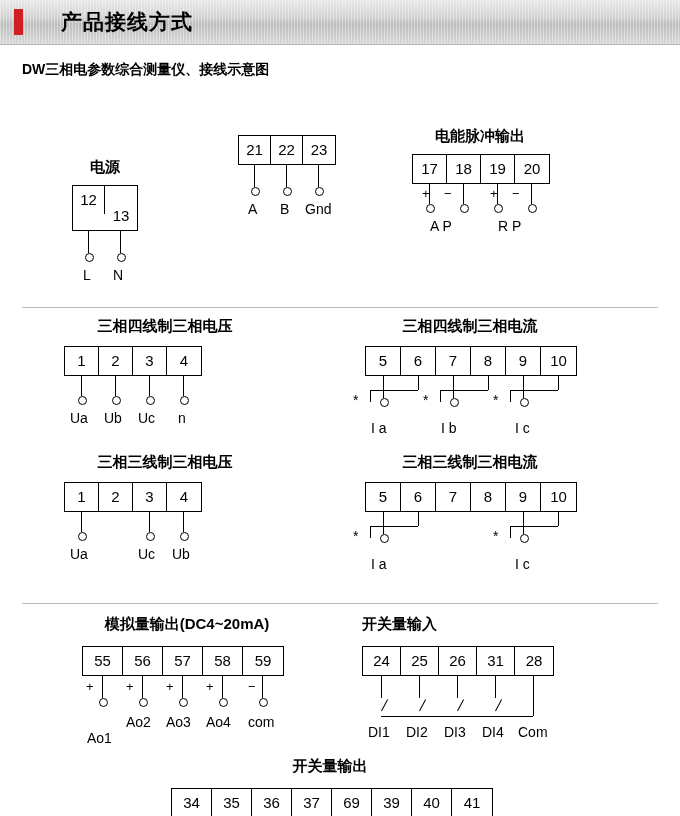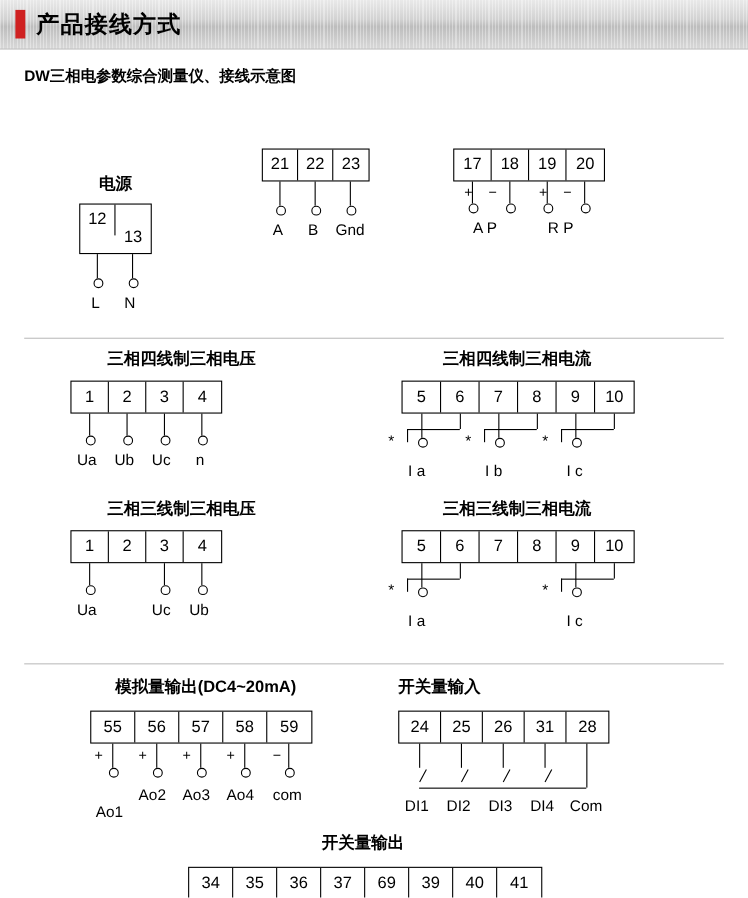--- a/index.html
+++ b/index.html
@@ -10,21 +10,21 @@
     color:#000;
     position:relative;
     overflow:hidden;
   }
   
   .header{
     position:relative;
     height:44px;
     background:linear-gradient(180deg,#e9e9e9 0%,#d2d2d2 40%,#bdbdbd 55%,#d8d8d8 100%);
     border-bottom:1px solid #b5b5b5;
-    display:flex;align-items:center;
+    display:flex;align-items:center;gap:28px;
   }
   .header:after{
     content:"";position:absolute;left:0;right:0;top:0;bottom:0;
     background:repeating-linear-gradient(90deg,rgba(255,255,255,.35) 0 1px,rgba(0,0,0,0) 1px 3px);
     pointer-events:none;
   }
   .header-bar{
     width:9px;height:26px;background:#cf2121;margin-left:14px;margin-right:10px;
     position:relative;z-index:2;
   }
@@ -105,20 +105,21 @@
       <div class="circ" style="left:61px;top:22px;"></div>
       <div class="lead" style="left:96px;top:0;height:22px;"></div>
       <div class="circ" style="left:93px;top:22px;"></div>
       <div class="lbl" style="left:26px;top:36px;">A</div>
       <div class="lbl" style="left:58px;top:36px;">B</div>
       <div class="lbl" style="left:83px;top:36px;">Gnd</div>
     </div>
   </div>
 
   <div class="group" style="left:400px;top:48px;">
+    <div class="grp-title" style="width:160px;">电能脉冲输出</div>
     <div class="term-row" style="margin-top:8px;margin-left:12px;">
       <div class="term" style="width:34px;">17</div>
       <div class="term" style="width:34px;">18</div>
       <div class="term" style="width:34px;">19</div>
       <div class="term" style="width:34px;">20</div>
     </div>
     <div class="leads" style="height:62px;">
       <div class="pm" style="left:22px;top:2px;">+</div>
       <div class="pm" style="left:44px;top:2px;">−</div>
       <div class="pm" style="left:90px;top:2px;">+</div>

